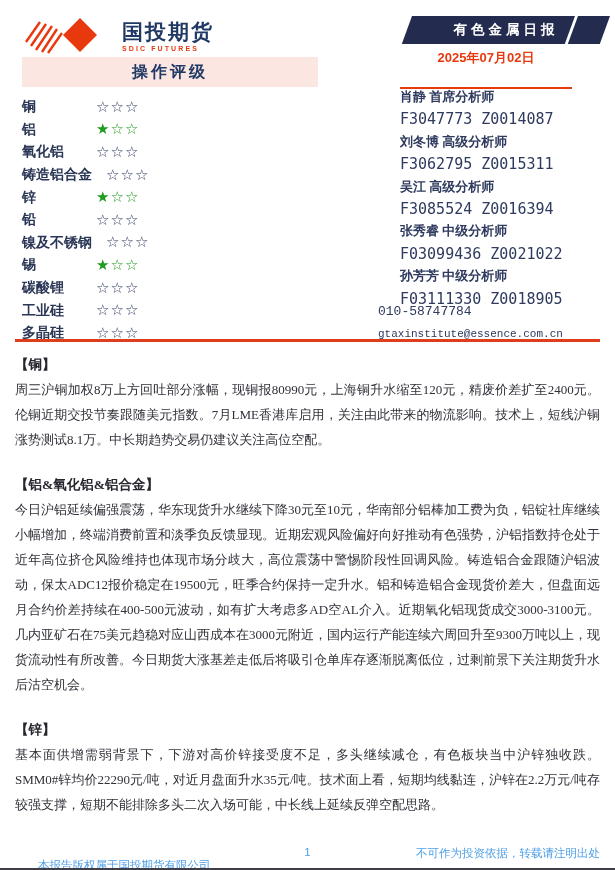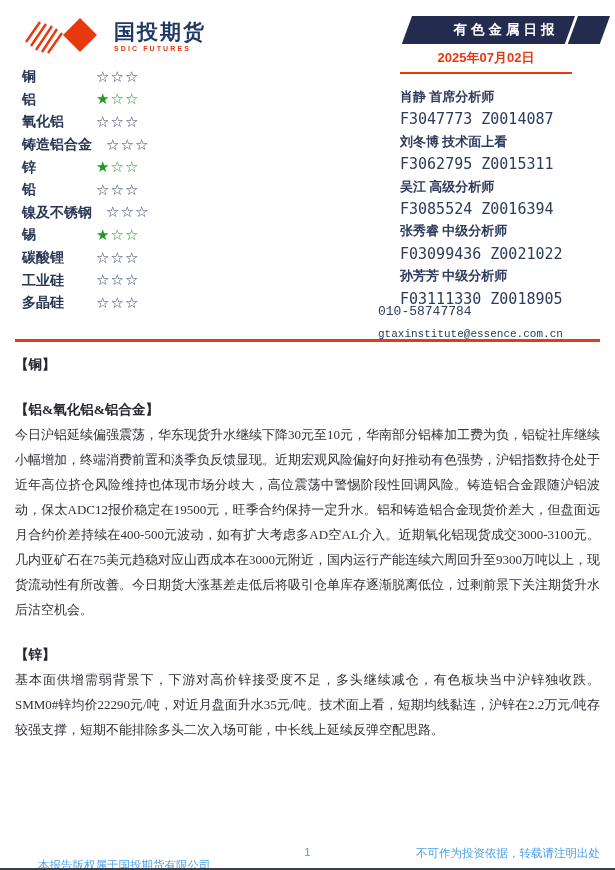--- a/index.html
+++ b/index.html
@@ -1,35 +1,35 @@
 <!DOCTYPE html>
 <html><head>
 <meta charset="utf-8">
 <style>
   html,body{margin:0;padding:0;background:#fff;}
   .page{position:relative;width:615px;height:870px;background:#ffffff;overflow:hidden;
         font-family:"Liberation Serif","DejaVu Serif",serif;color:#30303a;}
 
   
-  .logo{position:absolute;left:24px;top:16px;display:flex;align-items:center;gap:12px;}
+  .logo{position:absolute;left:24px;top:16px;display:flex;align-items:center;gap:20px;}
   .logo-mark{width:78px;height:40px;display:block;}
   .logo-text{display:flex;flex-direction:column;line-height:1;}
   .logo-cn{font-family:"Liberation Sans","DejaVu Sans",sans-serif;font-weight:bold;
            font-size:21px;color:#1f3864;letter-spacing:2px;}
   .logo-en{font-family:"Liberation Sans","DejaVu Sans",sans-serif;font-weight:bold;
            font-size:7px;color:#e8380d;letter-spacing:2.1px;margin-top:3px;}
 
   
   .banner{position:absolute;left:412px;top:16px;width:198px;height:28px;background:#232c4e;
           transform:skewX(-20deg);transform-origin:top left;}
   .banner-slash{position:absolute;top:0;bottom:0;right:32px;width:3px;background:#ffffff;}
   .banner-label{display:block;width:100%;height:28px;line-height:28px;text-align:center;
           transform:skewX(20deg);color:#ffffff;font-weight:bold;font-size:13.5px;letter-spacing:4px;}
   .date{position:absolute;left:400px;top:49px;width:172px;text-align:center;color:#e8380d;
-        font-weight:bold;font-size:13px;padding-bottom:5px;border-bottom:2px solid #e8380d;
+        font-weight:bold;font-size:13px;padding-bottom:20px;border-bottom:2px solid #e8380d;
         font-family:"Liberation Sans","DejaVu Sans",sans-serif;}
 
   
   .ratings{position:absolute;left:22px;top:57px;width:296px;}
   .ratings-header{background:#fbe6e2;height:30px;line-height:30px;text-align:center;
         color:#1f3864;font-weight:bold;font-size:16px;letter-spacing:3px;}
   .ratings-list{list-style:none;margin:9px 0 0 0;padding:0;}
   .rating-row{display:flex;align-items:center;height:22.6px;}
   .metal{min-width:60px;margin-right:14px;font-size:14px;font-weight:bold;color:#2a3655;}
   .stars{font-size:15px;letter-spacing:1px;line-height:1;
@@ -84,20 +84,21 @@
     </div>
   </div>
 
   <div class="banner">
     <span class="banner-label">有色金属日报</span>
     <i class="banner-slash"></i>
   </div>
   <div class="date">2025年07月02日</div>
 
   <section class="ratings">
+    <div class="ratings-header">操作评级</div>
     <ul class="ratings-list" id="ratings-list">
   <li class="rating-row">
     <span class="metal">铜</span>
     <span class="stars" style="color: rgb(50, 63, 99);">☆☆☆</span>
   </li>
 
   <li class="rating-row">
     <span class="metal">铝</span>
     <span class="stars" style="color: rgb(31, 156, 31);">★☆☆</span>
   </li>
@@ -149,21 +150,21 @@
 </ul>
   </section>
 
   <aside class="analysts" id="analysts-list">
   <div class="analyst">
     <div class="analyst-name">肖静 首席分析师</div>
     <div class="analyst-code">F3047773 Z0014087</div>
   </div>
 
   <div class="analyst">
-    <div class="analyst-name">刘冬博 技术面上看</div>
+    <div class="analyst-name">刘冬博 高级分析师</div>
     <div class="analyst-code">F3062795 Z0015311</div>
   </div>
 
   <div class="analyst">
     <div class="analyst-name">吴江 高级分析师</div>
     <div class="analyst-code">F3085524 Z0016394</div>
   </div>
 
   <div class="analyst">
     <div class="analyst-name">张秀睿 中级分析师</div>
@@ -178,20 +179,21 @@
   <div class="contact">
     <div class="phone">010-58747784</div>
     <div class="email">gtaxinstitute@essence.com.cn</div>
   </div>
 
   <div class="divider"></div>
 
   <main class="sections" id="sections">
   <section class="report-section">
     <h3 class="sec-heading">【铜】</h3>
+    <p class="sec-text">周三沪铜加权8万上方回吐部分涨幅，现铜报80990元，上海铜升水缩至120元，精废价差扩至2400元。伦铜近期交投节奏跟随美元指数。7月LME香港库启用，关注由此带来的物流影响。技术上，短线沪铜涨势测试8.1万。中长期趋势交易仍建议关注高位空配。</p>
   </section>
 
   <section class="report-section">
     <h3 class="sec-heading">【铝&amp;氧化铝&amp;铝合金】</h3>
     <p class="sec-text">今日沪铝延续偏强震荡，华东现货升水继续下降30元至10元，华南部分铝棒加工费为负，铝锭社库继续小幅增加，终端消费前置和淡季负反馈显现。近期宏观风险偏好向好推动有色强势，沪铝指数持仓处于近年高位挤仓风险维持也体现市场分歧大，高位震荡中警惕阶段性回调风险。铸造铝合金跟随沪铝波动，保太ADC12报价稳定在19500元，旺季合约保持一定升水。铝和铸造铝合金现货价差大，但盘面远月合约价差持续在400-500元波动，如有扩大考虑多AD空AL介入。近期氧化铝现货成交3000-3100元。几内亚矿石在75美元趋稳对应山西成本在3000元附近，国内运行产能连续六周回升至9300万吨以上，现货流动性有所改善。今日期货大涨基差走低后将吸引仓单库存逐渐脱离低位，过剩前景下关注期货升水后沽空机会。</p>
   </section>
 
   <section class="report-section">
     <h3 class="sec-heading">【锌】</h3>
     <p class="sec-text">基本面供增需弱背景下，下游对高价锌接受度不足，多头继续减仓，有色板块当中沪锌独收跌。SMM0#锌均价22290元/吨，对近月盘面升水35元/吨。技术面上看，短期均线黏连，沪锌在2.2万元/吨存较强支撑，短期不能排除多头二次入场可能，中长线上延续反弹空配思路。</p>

